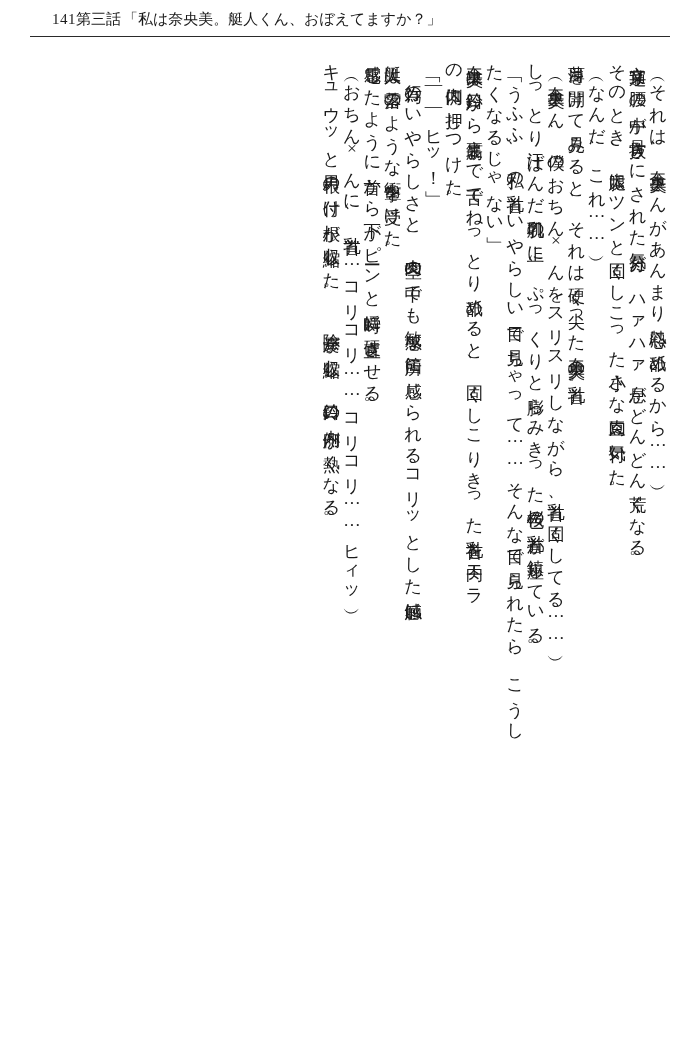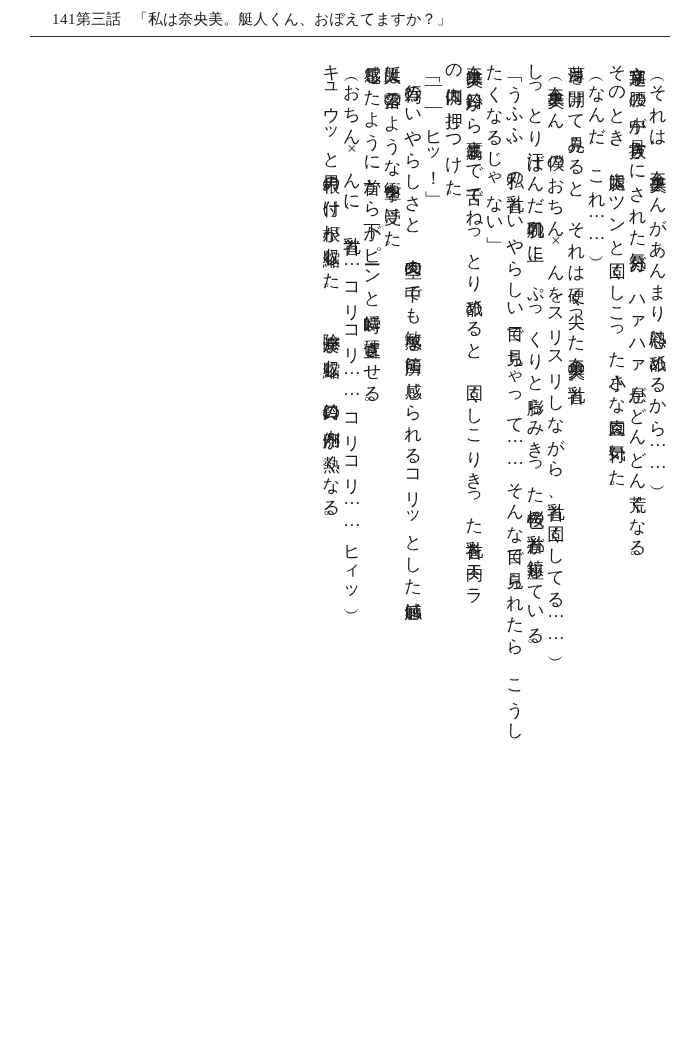--- a/index.html
+++ b/index.html
@@ -33,21 +33,21 @@
     padding: 0 38px 0 52px;
     box-sizing: border-box;
   }
   .page-number {
     font-size: 15px;
     letter-spacing: 0.5px;
     white-space: nowrap;
   }
   .chapter-label {
     font-size: 15px;
-    margin-right: 12px;
+    margin-right: 2px;
     white-space: nowrap;
   }
   .chapter-title {
     font-size: 15px;
     white-space: nowrap;
     text-align: right;
   }
   .header-rule {
     position: absolute;
     top: 36px;

